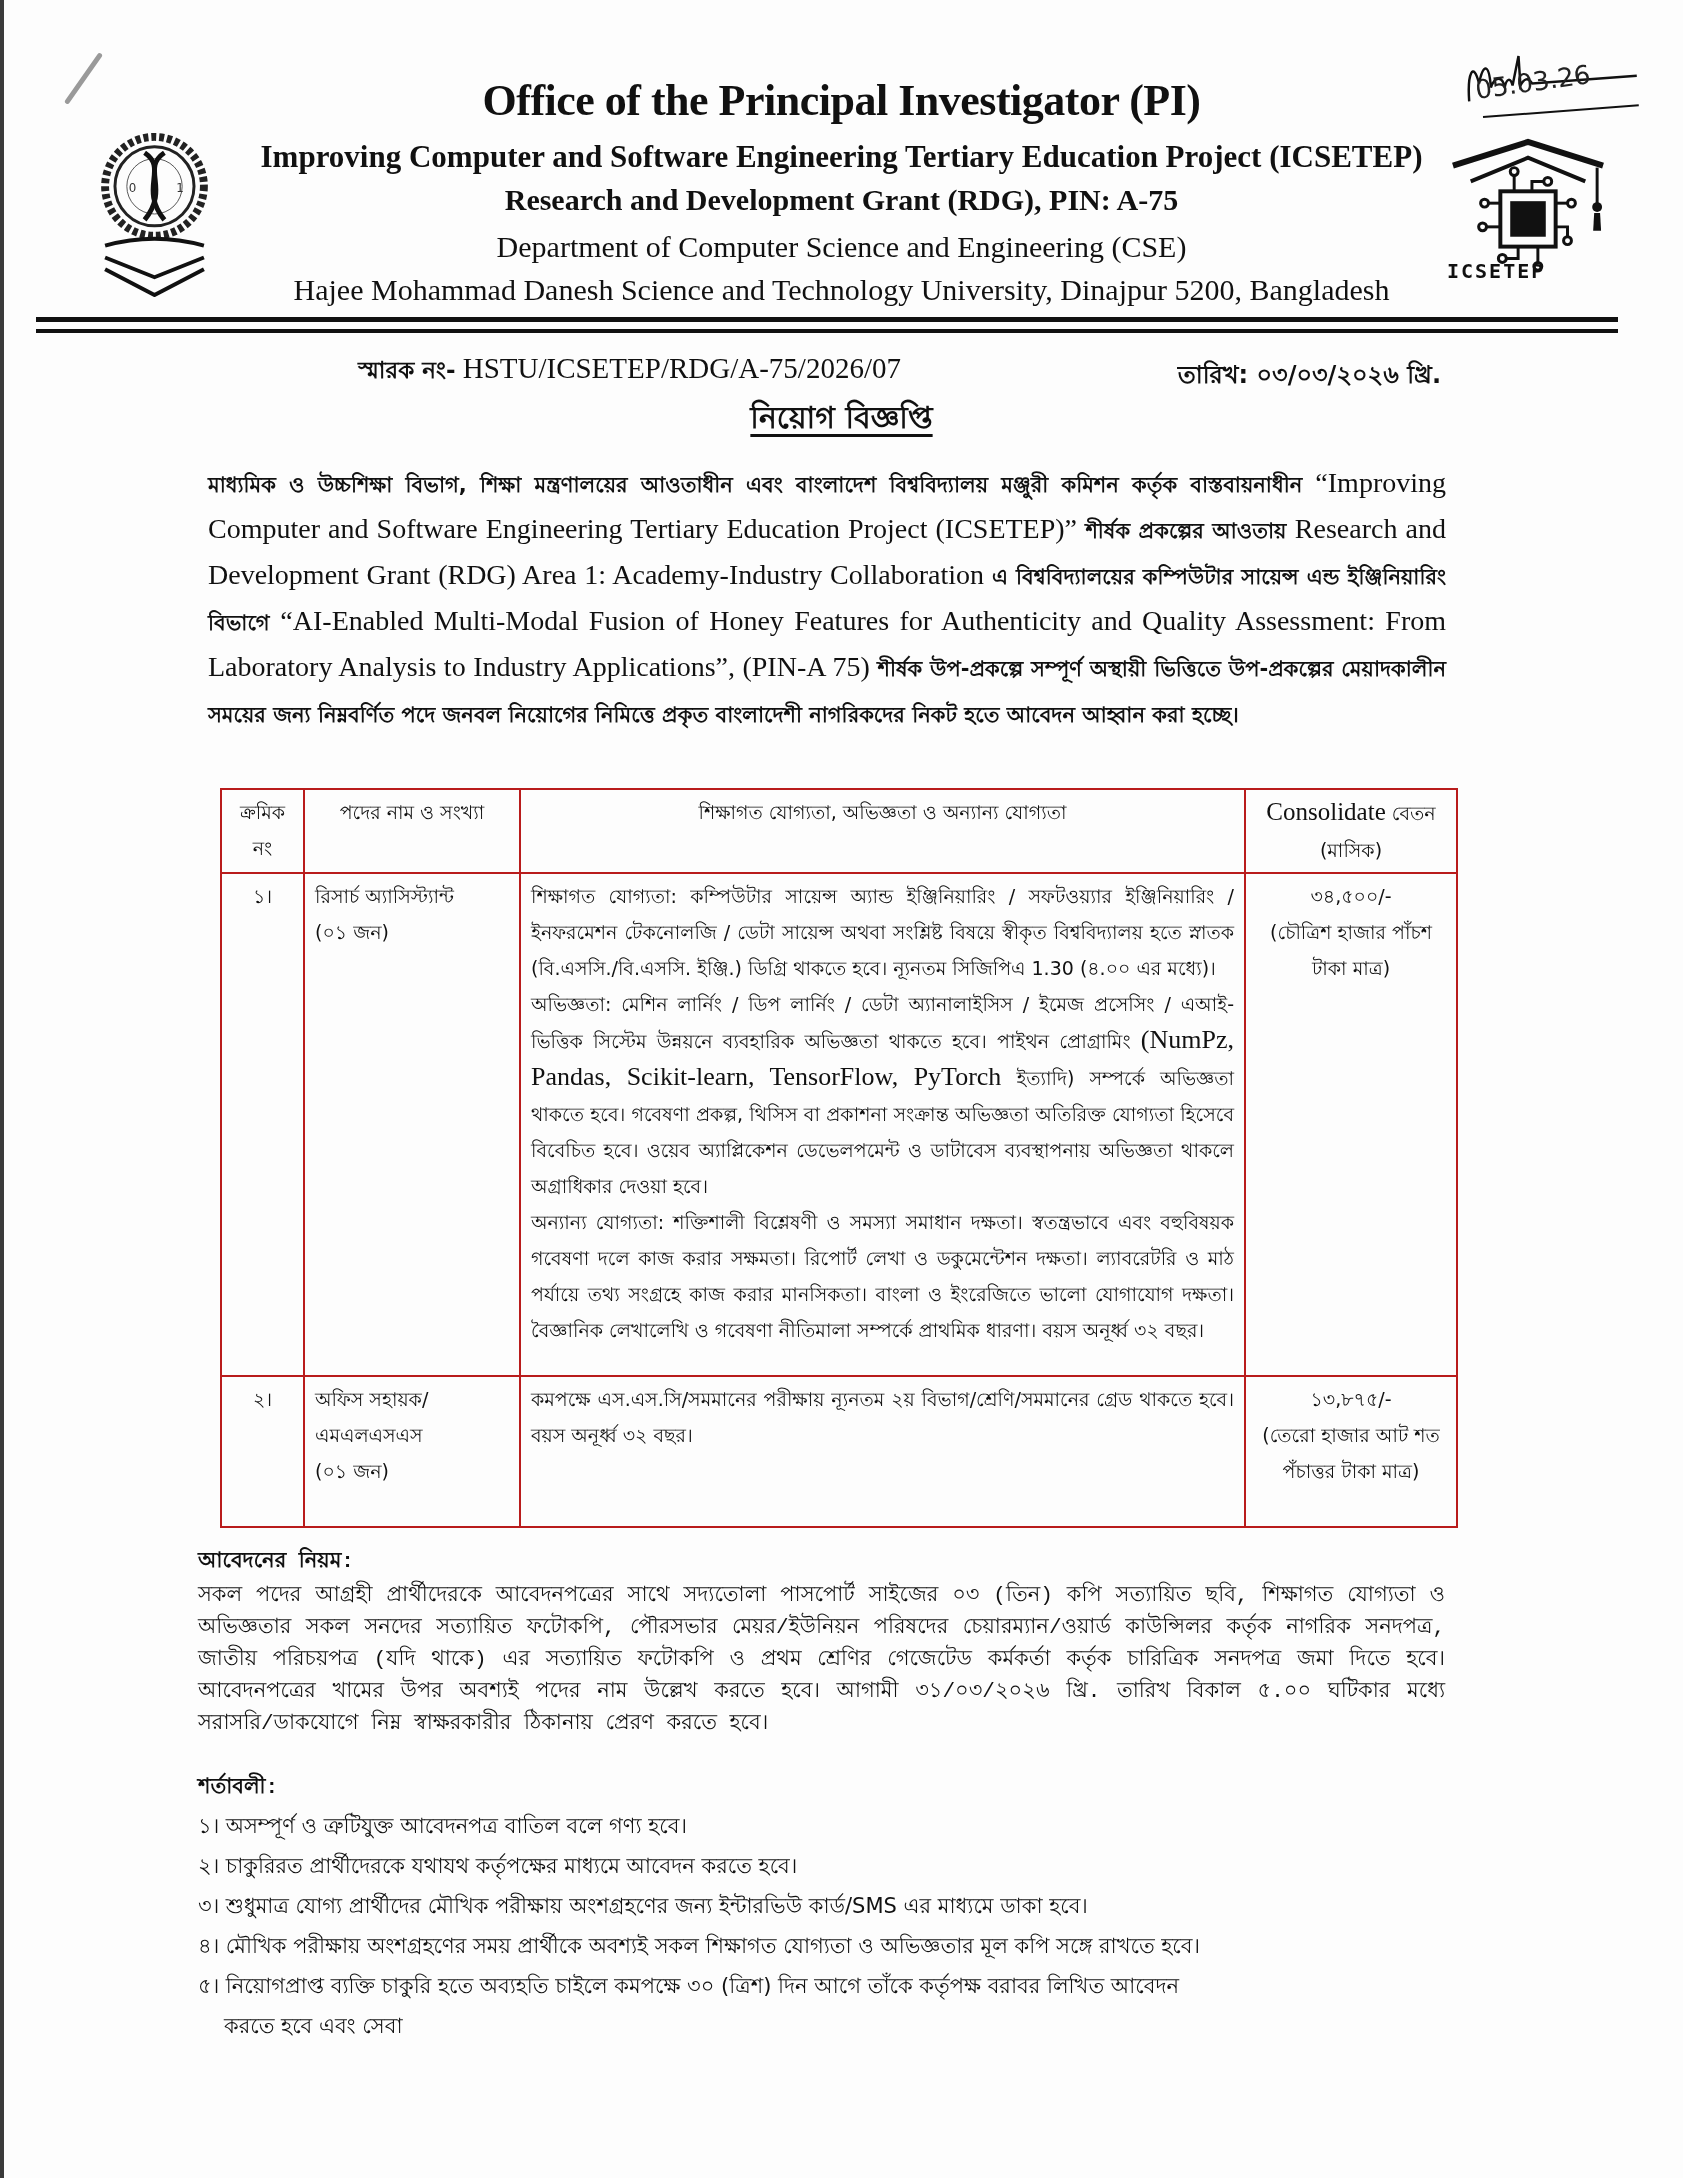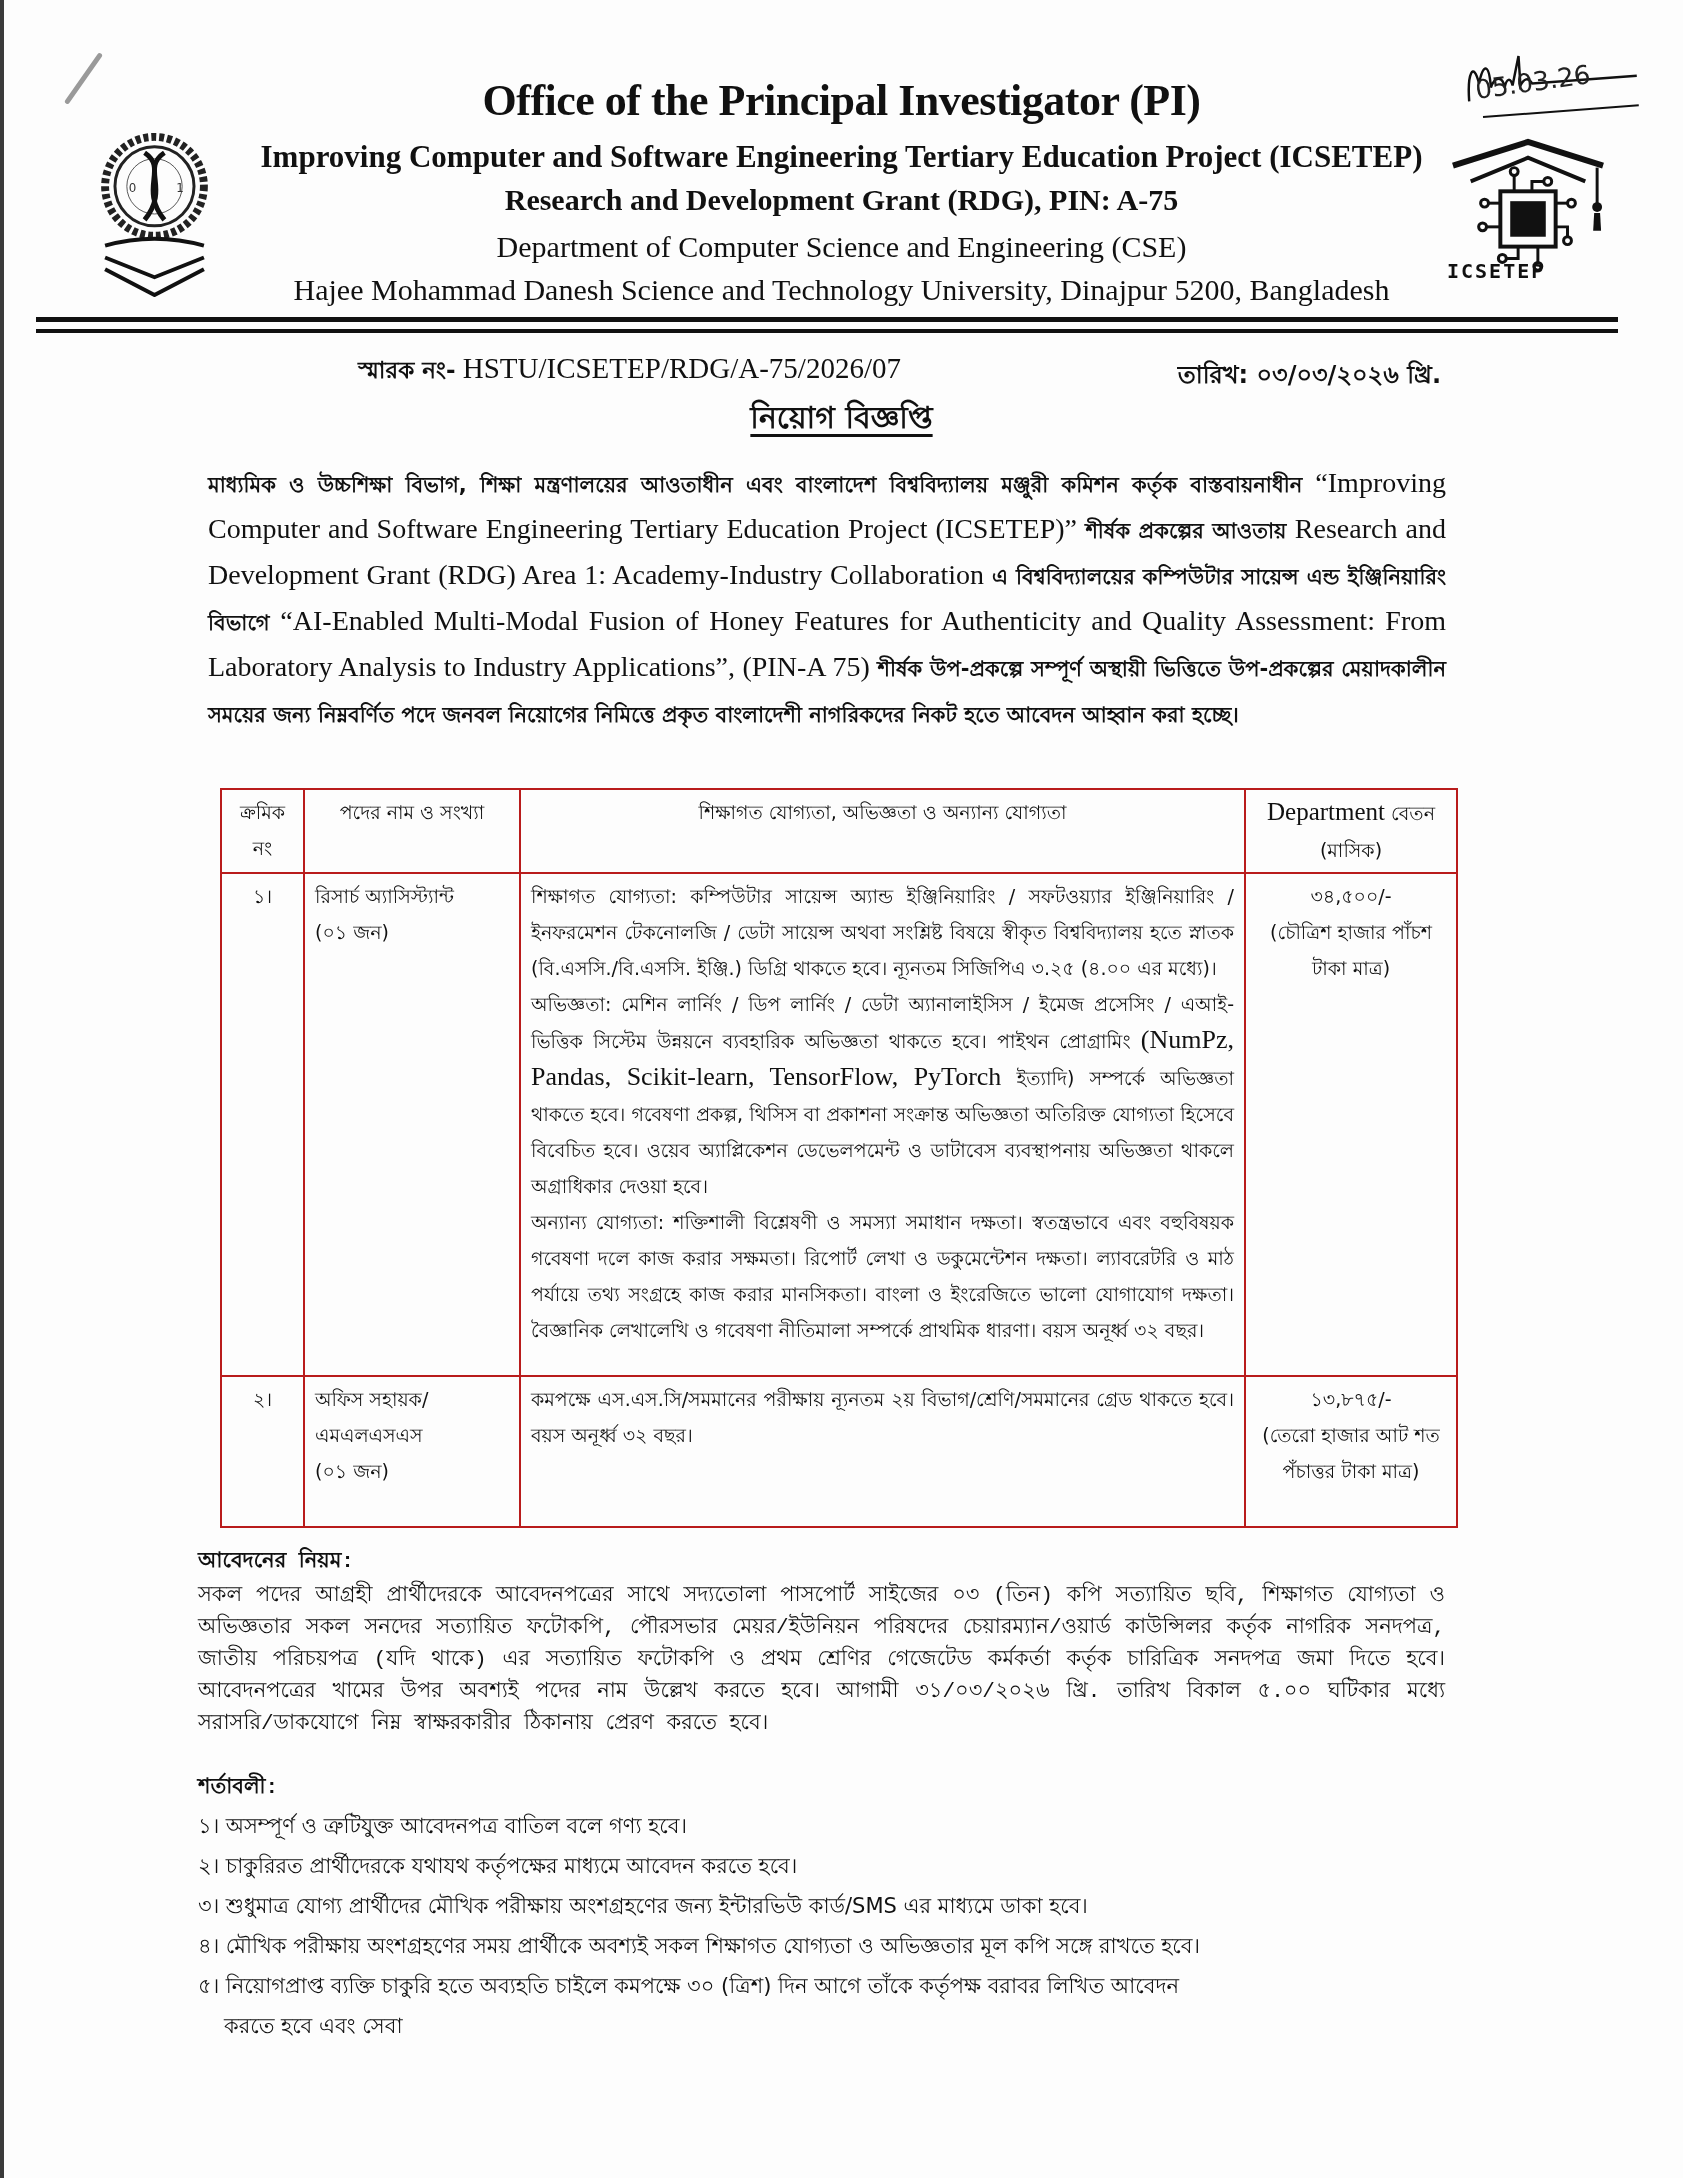--- a/index.html
+++ b/index.html
@@ -142,30 +142,30 @@
 <div class="notice-title"><span>নিয়োগ বিজ্ঞপ্তি</span></div>
 
 <div class="intro serif"><span class="bn">মাধ্যমিক ও উচ্চশিক্ষা বিভাগ, শিক্ষা মন্ত্রণালয়ের আওতাধীন এবং বাংলাদেশ বিশ্ববিদ্যালয় মঞ্জুরী কমিশন কর্তৃক বাস্তবায়নাধীন </span><span>“Improving Computer and Software Engineering Tertiary Education Project (ICSETEP)”</span><span class="bn"> শীর্ষক প্রকল্পের আওতায় </span><span>Research and Development Grant (RDG) Area 1: Academy-Industry Collaboration</span><span class="bn"> এ বিশ্ববিদ্যালয়ের কম্পিউটার সায়েন্স এন্ড ইঞ্জিনিয়ারিং বিভাগে </span><span>“AI-Enabled Multi-Modal Fusion of Honey Features for Authenticity and Quality Assessment: From Laboratory Analysis to Industry Applications”, (PIN-A 75)</span><span class="bn"> শীর্ষক উপ-প্রকল্পে সম্পূর্ণ অস্থায়ী ভিত্তিতে উপ-প্রকল্পের মেয়াদকালীন সময়ের জন্য নিম্নবর্ণিত পদে জনবল নিয়োগের নিমিত্তে প্রকৃত বাংলাদেশী নাগরিকদের নিকট হতে আবেদন আহ্বান করা হচ্ছে।</span></div>
 
 <table class="posts">
   <tbody>
       <tr>
     <th class="c1">ক্রমিক নং</th>
     <th class="c2">পদের নাম ও সংখ্যা</th>
     <th class="c3" style="text-align:center">শিক্ষাগত যোগ্যতা, অভিজ্ঞতা ও অন্যান্য যোগ্যতা</th>
-    <th class="c4 salary-h"><span>Department</span><span class="bn"> বেতন (মাসিক)</span></th>
+    <th class="c4 salary-h"><span>Consolidate</span><span class="bn"> বেতন (মাসিক)</span></th>
   </tr>
   <tr>
     <td class="c1 row1">১।</td>
     <td class="c2">
       <div>রিসার্চ অ্যাসিস্ট্যান্ট</div>
       <div>(০১ জন)</div>
     </td>
     <td class="c3">
-      <p class="qual-p">শিক্ষাগত যোগ্যতা: কম্পিউটার সায়েন্স অ্যান্ড ইঞ্জিনিয়ারিং / সফটওয়্যার ইঞ্জিনিয়ারিং / ইনফরমেশন টেকনোলজি / ডেটা সায়েন্স অথবা সংশ্লিষ্ট বিষয়ে স্বীকৃত বিশ্ববিদ্যালয় হতে স্নাতক (বি.এসসি./বি.এসসি. ইঞ্জি.) ডিগ্রি থাকতে হবে। ন্যূনতম সিজিপিএ ৩.২৫ (৪.০০ এর মধ্যে)।</p>
+      <p class="qual-p">শিক্ষাগত যোগ্যতা: কম্পিউটার সায়েন্স অ্যান্ড ইঞ্জিনিয়ারিং / সফটওয়্যার ইঞ্জিনিয়ারিং / ইনফরমেশন টেকনোলজি / ডেটা সায়েন্স অথবা সংশ্লিষ্ট বিষয়ে স্বীকৃত বিশ্ববিদ্যালয় হতে স্নাতক (বি.এসসি./বি.এসসি. ইঞ্জি.) ডিগ্রি থাকতে হবে। ন্যূনতম সিজিপিএ 1.30 (৪.০০ এর মধ্যে)।</p>
       <p class="qual-p"><span>অভিজ্ঞতা: মেশিন লার্নিং / ডিপ লার্নিং / ডেটা অ্যানালাইসিস / ইমেজ প্রসেসিং / এআই-ভিত্তিক সিস্টেম উন্নয়নে ব্যবহারিক অভিজ্ঞতা থাকতে হবে। পাইথন প্রোগ্রামিং </span><span class="en">(NumPz, Pandas, Scikit-learn, TensorFlow, PyTorch</span><span> ইত্যাদি) সম্পর্কে অভিজ্ঞতা থাকতে হবে। গবেষণা প্রকল্প, থিসিস বা প্রকাশনা সংক্রান্ত অভিজ্ঞতা অতিরিক্ত যোগ্যতা হিসেবে বিবেচিত হবে। ওয়েব অ্যাপ্লিকেশন ডেভেলপমেন্ট ও ডাটাবেস ব্যবস্থাপনায় অভিজ্ঞতা থাকলে অগ্রাধিকার দেওয়া হবে।</span></p>
       <p class="qual-p">অন্যান্য যোগ্যতা: শক্তিশালী বিশ্লেষণী ও সমস্যা সমাধান দক্ষতা। স্বতন্ত্রভাবে এবং বহুবিষয়ক গবেষণা দলে কাজ করার সক্ষমতা। রিপোর্ট লেখা ও ডকুমেন্টেশন দক্ষতা। ল্যাবরেটরি ও মাঠ পর্যায়ে তথ্য সংগ্রহে কাজ করার মানসিকতা। বাংলা ও ইংরেজিতে ভালো যোগাযোগ দক্ষতা। বৈজ্ঞানিক লেখালেখি ও গবেষণা নীতিমালা সম্পর্কে প্রাথমিক ধারণা। বয়স অনূর্ধ্ব ৩২ বছর।</p>
     </td>
     <td class="c4">
       <div>৩৪,৫০০/-</div>
       <div>(চৌত্রিশ হাজার পাঁচশ টাকা মাত্র)</div>
     </td>
   </tr>
   <tr>
     <td class="c1 row2">২।</td>

